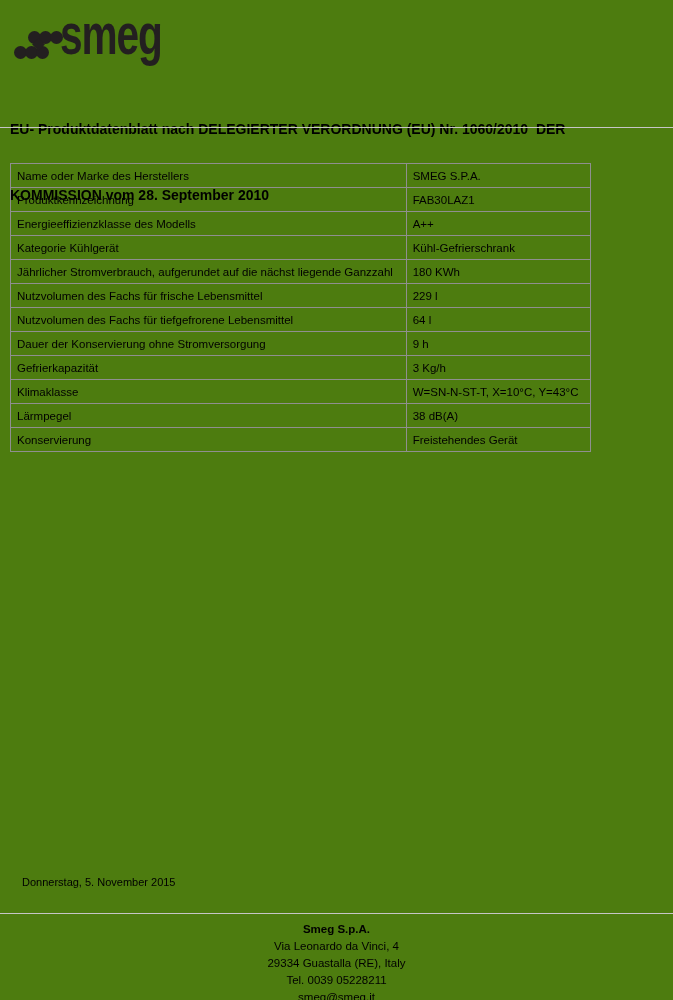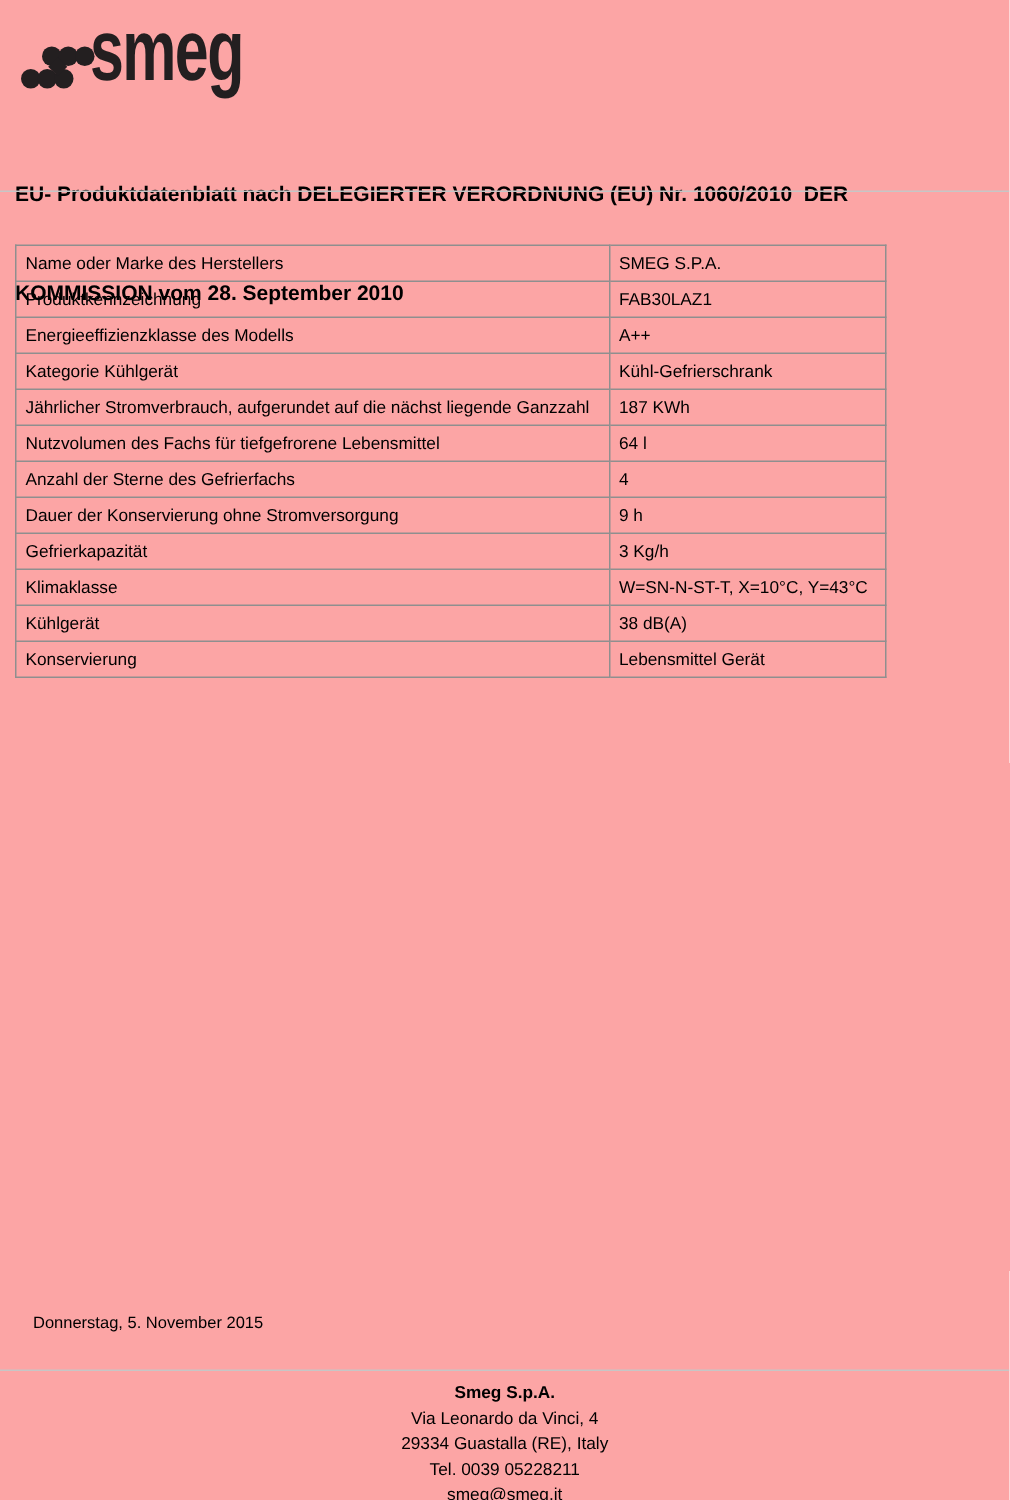--- a/index.html
+++ b/index.html
@@ -1,17 +1,17 @@
 <!DOCTYPE html>
 <html><head>
 <meta charset="utf-8">
 <style>
   html,body{margin:0;padding:0;background:#ffffff;}
   body{font-family:"Liberation Sans", sans-serif;color:#000;}
-  .page{position:relative;width:673px;height:1000px;background:#fca5a5;overflow:hidden;}
+  .page{position:relative;width:673px;height:1000px;background:#4d7c0f;overflow:hidden;}
 
   
   .logo{position:absolute;top:14px;left:14px;width:170px;height:55px;}
   .dots{position:absolute;left:0;top:17px;width:50px;height:31px;}
   .dot{position:absolute;width:13px;height:13px;border-radius:50%;background:#231f20;}
   .d-b1{left:0;top:15px;}.d-b2{left:11px;top:15px;}.d-b3{left:22px;top:15px;}
   .d-t1{left:14px;top:0;}.d-t2{left:25px;top:0;}.d-t3{left:36px;top:0;}
   .diamond{position:absolute;left:20px;top:9px;width:9px;height:9px;background:#231f20;transform:rotate(45deg);}
   .wordmark{position:absolute;left:46px;top:-9px;font-size:58px;font-weight:bold;
             letter-spacing:-1.5px;color:#231f20;transform:scaleX(0.70);transform-origin:left top;line-height:1;}
@@ -74,49 +74,49 @@
       <tr>
         <td class="c1">Energieeffizienzklasse des Modells</td>
         <td class="c2">A++</td>
       </tr>
       <tr>
         <td class="c1">Kategorie Kühlgerät</td>
         <td class="c2">Kühl-Gefrierschrank</td>
       </tr>
       <tr>
         <td class="c1">Jährlicher Stromverbrauch, aufgerundet auf die nächst liegende Ganzzahl</td>
-        <td class="c2">187 KWh</td>
+        <td class="c2">180 KWh</td>
+      </tr>
+      <tr>
+        <td class="c1">Nutzvolumen des Fachs für frische Lebensmittel</td>
+        <td class="c2">229 l</td>
       </tr>
       <tr>
         <td class="c1">Nutzvolumen des Fachs für tiefgefrorene Lebensmittel</td>
         <td class="c2">64 l</td>
-      </tr>
-      <tr>
-        <td class="c1">Anzahl der Sterne des Gefrierfachs</td>
-        <td class="c2">4</td>
       </tr>
       <tr>
         <td class="c1">Dauer der Konservierung ohne Stromversorgung</td>
         <td class="c2">9 h</td>
       </tr>
       <tr>
         <td class="c1">Gefrierkapazität</td>
         <td class="c2">3 Kg/h</td>
       </tr>
       <tr>
         <td class="c1">Klimaklasse</td>
         <td class="c2">W=SN-N-ST-T, X=10°C, Y=43°C</td>
       </tr>
       <tr>
-        <td class="c1">Kühlgerät</td>
+        <td class="c1">Lärmpegel</td>
         <td class="c2">38 dB(A)</td>
       </tr>
       <tr>
         <td class="c1">Konservierung</td>
-        <td class="c2">Lebensmittel Gerät</td>
+        <td class="c2">Freistehendes Gerät</td>
       </tr>
     </tbody>
   </table>
 
   <div class="date">Donnerstag, 5. November 2015</div>
 
   <div class="rule-footer"></div>
   <div class="footer">
     <div class="company">Smeg S.p.A.</div>
     <div>Via Leonardo da Vinci, 4</div>

